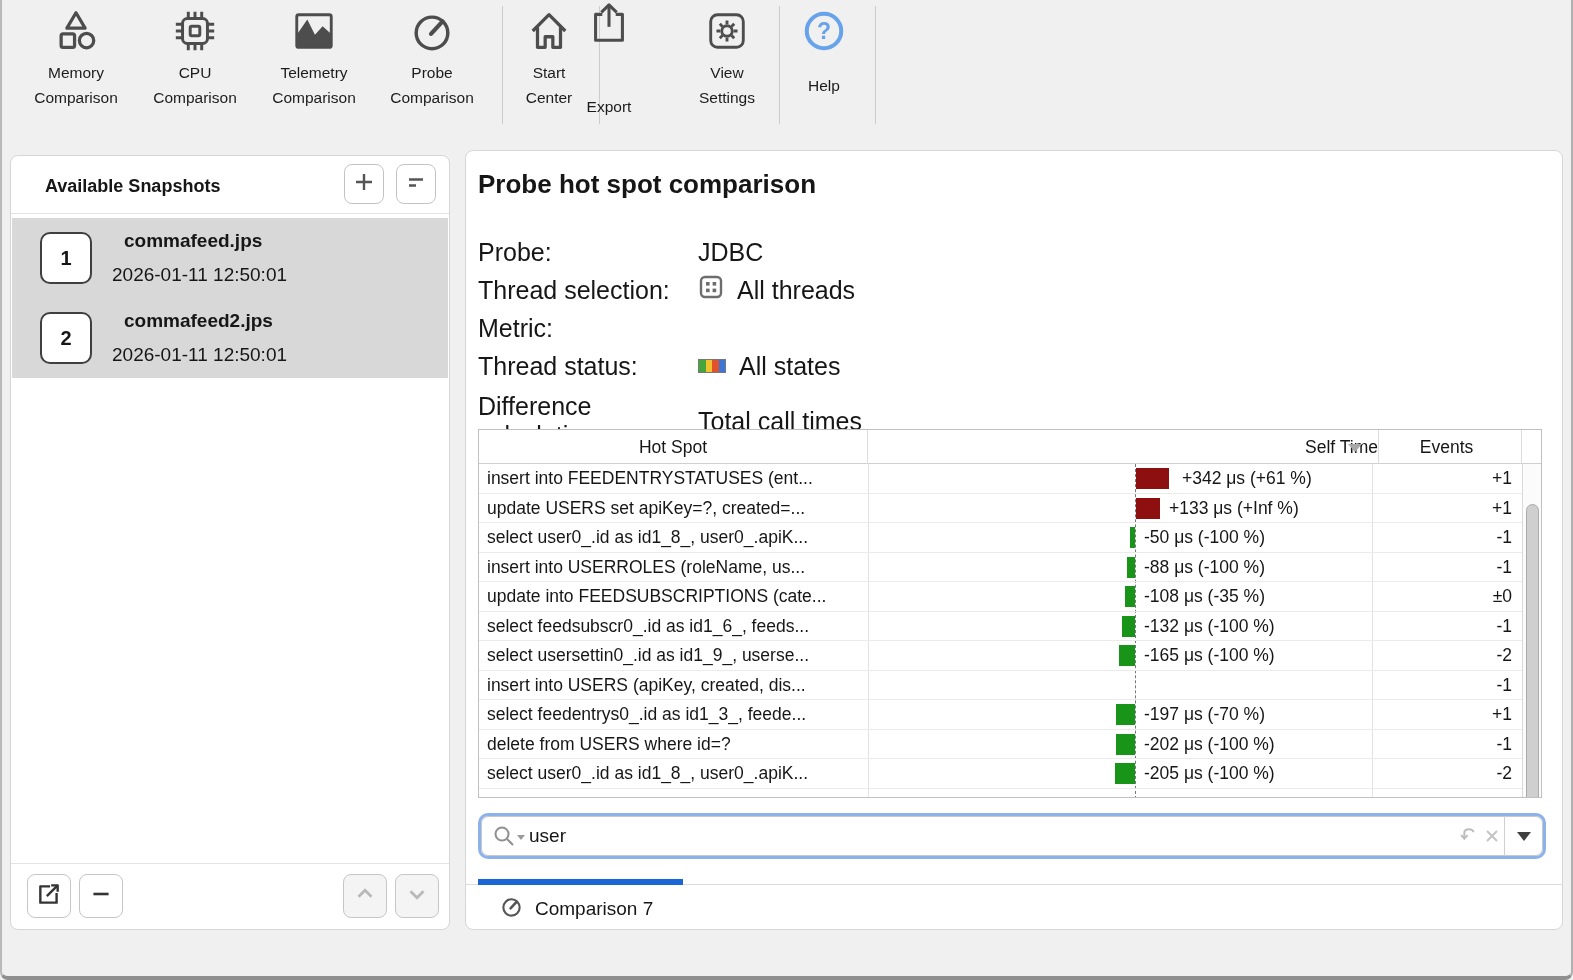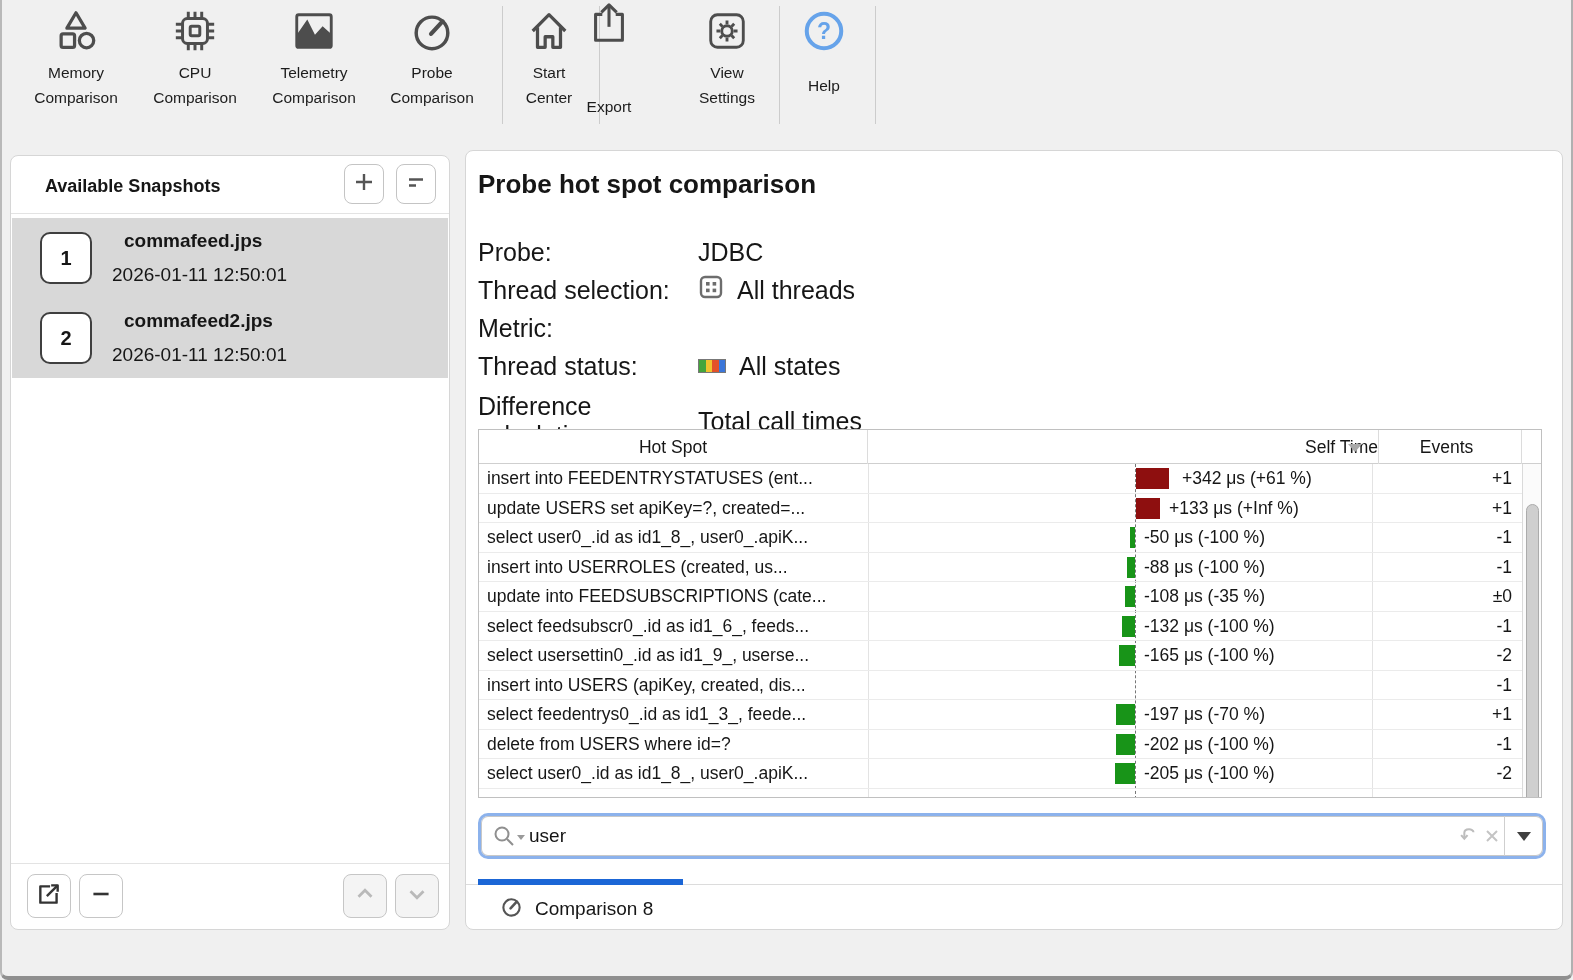--- a/index.html
+++ b/index.html
@@ -362,21 +362,21 @@
       </div>
       <div class="trow">
         <div class="c-hot">select user0_.id as id1_8_, user0_.apiK...</div>
         <div class="c-self">
             <span class="bar" style="width: 5px; left: 262px; background: rgb(24, 148, 24);"></span>
             <span class="stext" style="left: 276px;">-50 μs (-100 %)</span>
           </div>
         <div class="c-ev">-1</div>
       </div>
       <div class="trow">
-        <div class="c-hot">insert into USERROLES (created, us...</div>
+        <div class="c-hot">insert into USERROLES (roleName, us...</div>
         <div class="c-self">
             <span class="bar" style="width: 8px; left: 259px; background: rgb(24, 148, 24);"></span>
             <span class="stext" style="left: 276px;">-88 μs (-100 %)</span>
           </div>
         <div class="c-ev">-1</div>
       </div>
       <div class="trow">
         <div class="c-hot">update into FEEDSUBSCRIPTIONS (cate...</div>
         <div class="c-self">
             <span class="bar" style="width: 10px; left: 257px; background: rgb(24, 148, 24);"></span>
@@ -463,17 +463,17 @@
 
   <div class="tab-divider"></div>
   <div class="tab-indicator" style="background:#1b66d6;"></div>
   <div class="view-tab">
     <span>
       <svg width="23" height="23" viewBox="0 0 48 48" fill="none" stroke="#555">
           <circle cx="24" cy="26" r="17" stroke-width="4.4"></circle>
           <path d="M22 28 L35 14" stroke-width="5.4" stroke-linecap="round"></path>
         </svg>
     </span>
-    <span>Comparison 8</span>
+    <span>Comparison 7</span>
   </div>
 </div>
 
 <div class="frame"></div>
 
 </body></html>

